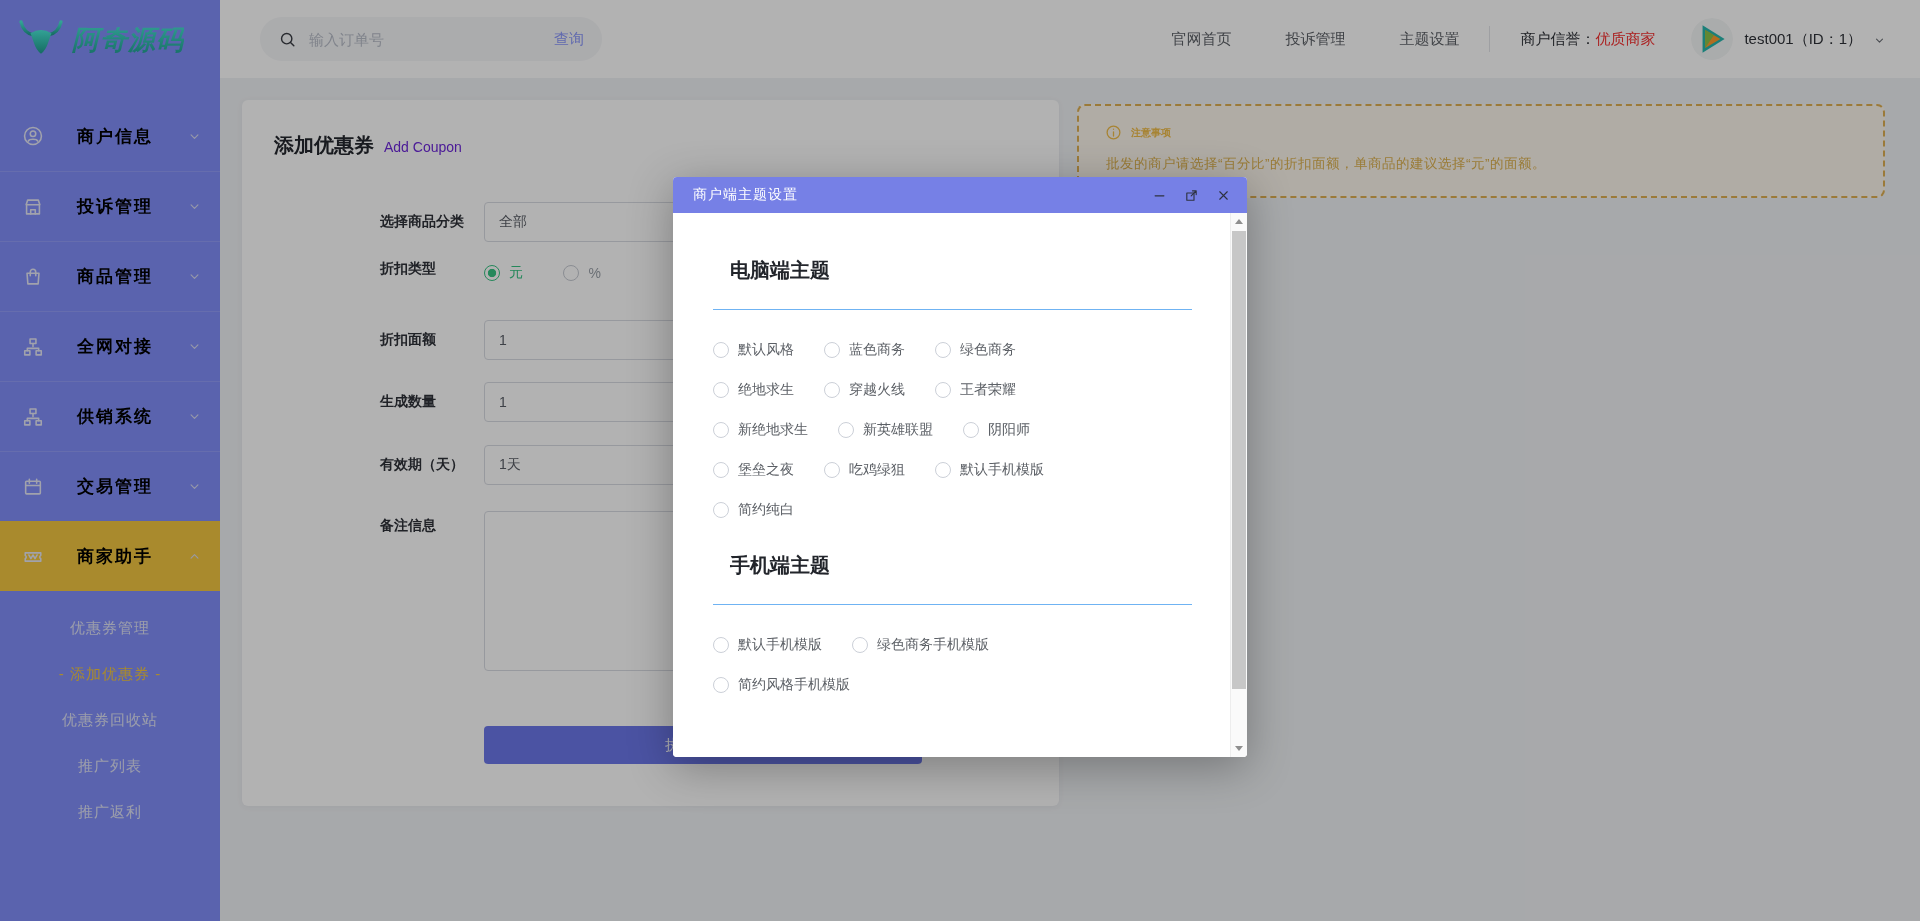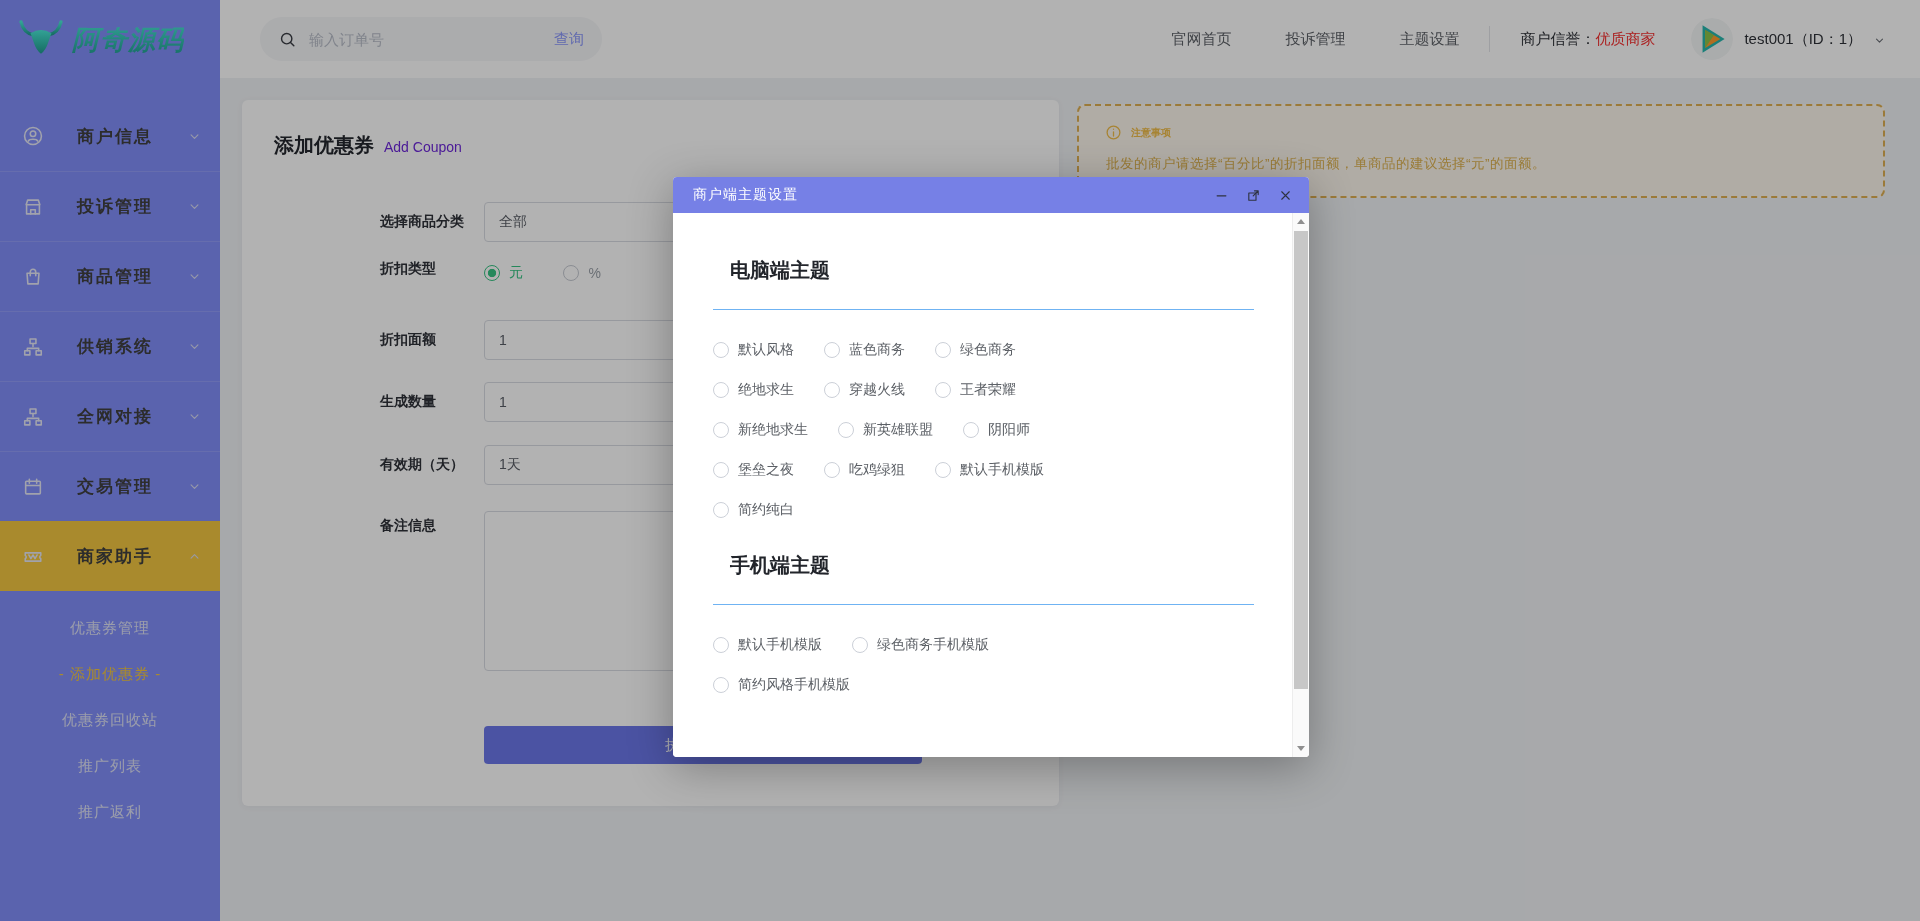--- a/index.html
+++ b/index.html
@@ -14,21 +14,21 @@
   .logo-text { font-size:27px; font-weight:700; font-style:italic; letter-spacing:1px;
     background:linear-gradient(180deg,var(--logo-teal-1),var(--logo-teal-2));
     -webkit-background-clip:text; background-clip:text; color:transparent; }
   .side-menu { padding-top:21px; }
   .side-item { height:70px; display:flex; align-items:center; padding:0 18px 0 22px; cursor:pointer;
     border-top:1px solid rgba(255,255,255,.13); }
   .side-item:first-child { border-top:none; }
   .side-item .mi { width:22px; height:22px; color:#e7e9f6; }
   .side-item .mi svg, .chev svg { width:100%; height:100%; fill:none; stroke:currentColor;
     stroke-width:1.7; stroke-linecap:round; stroke-linejoin:round; }
-  .side-item .lbl { margin-left:33px; font-size:17px; font-weight:700; letter-spacing:2px; color:#404040; }
+  .side-item .lbl { margin-left:33px; font-size:17px; font-weight:700; letter-spacing:2px; color:#000000; }
   .side-item .chev { margin-left:auto; width:15px; height:15px; color:#dadcf0; }
   .side-item.active { background:var(--active-gold); border-top-color:transparent;text-align:right; }
   .side-submenu { margin-top:14px; }
   .sub-item { height:46px; line-height:46px; text-align:center; font-size:15px; color:#dee1f4;
     letter-spacing:1px; cursor:pointer; }
   .sub-item.active { color:var(--active-gold); }
 
   
   .main { flex:1; display:flex; flex-direction:column; }
   .header { height:78px; background:#fff; display:flex; align-items:center; padding:0 34px 0 40px; }
@@ -76,21 +76,21 @@
 
   .notice { position:absolute; left:857px; top:26px; width:808px; height:94px; background:#fdf6ec;
     border:2px dashed #dfaf52; border-radius:8px; padding:18px 26px; }
   .notice-title { display:flex; align-items:center; gap:9px; font-size:10px; font-weight:700; color:var(--notice-gold); }
   .notice-title .nic { width:17px; height:17px; }
   .notice-title svg { width:100%; height:100%; fill:none; stroke:currentColor; stroke-width:1.8; stroke-linecap:round; }
   .notice-text { margin-top:14px; margin-left:1px; font-size:13.5px; color:#dcb14e; letter-spacing:.5px; }
 
   
   .overlay { position:absolute; inset:0; background:rgba(0,0,0,.3); z-index:40; }
-  .modal { position:absolute; left:673px; top:177px; width:636px; height:580px; z-index:50;
+  .modal { position:absolute; left:673px; top:177px; width:574px; height:580px; z-index:50;
     background:#fff; border-radius:4px; box-shadow:0 10px 45px rgba(0,0,0,.3); }
   .modal-head { height:36px; background:var(--modal-header); border-radius:4px 4px 0 0;
     display:flex; align-items:center; padding:0 12px 0 20px; }
   .modal-title { color:#fff; font-size:14px; letter-spacing:1px; }
   .win-btns { margin-left:auto; display:flex; align-items:center; gap:8px; }
   .win-btn { width:24px; height:24px; display:flex; align-items:center; justify-content:center;
     color:#2e3240; cursor:pointer; }
   .win-btn svg { width:15px; height:15px; fill:none; stroke:currentColor; stroke-width:1.8; stroke-linecap:round; stroke-linejoin:round; }
   .modal-body { position:relative; height:544px; overflow:hidden; border-radius:0 0 4px 4px; background:#fff; }
   .modal-content { padding:44px 55px 0 40px; }
@@ -162,33 +162,33 @@
               <path d="M6.5 9.5L12 15l5.5-5.5"></path>
             </svg></span>
         </div>
         <div class="side-item">
           <span class="mi"><svg viewBox="0 0 24 24">
               <rect x="8.8" y="3.2" width="6.4" height="5"></rect>
               <path d="M12 8.2v3.3M5.8 16v-2.5h12.4V16"></path>
               <rect x="3" y="16" width="5.6" height="4.6"></rect>
               <rect x="15.4" y="16" width="5.6" height="4.6"></rect>
             </svg></span>
-          <span class="lbl">供销系统</span>
+          <span class="lbl">全网对接</span>
           <span class="chev"><svg viewBox="0 0 24 24">
               <path d="M6.5 9.5L12 15l5.5-5.5"></path>
             </svg></span>
         </div>
         <div class="side-item">
           <span class="mi"><svg viewBox="0 0 24 24">
               <rect x="8.8" y="3.2" width="6.4" height="5"></rect>
               <path d="M12 8.2v3.3M5.8 16v-2.5h12.4V16"></path>
               <rect x="3" y="16" width="5.6" height="4.6"></rect>
               <rect x="15.4" y="16" width="5.6" height="4.6"></rect>
             </svg></span>
-          <span class="lbl">全网对接</span>
+          <span class="lbl">供销系统</span>
           <span class="chev"><svg viewBox="0 0 24 24">
               <path d="M6.5 9.5L12 15l5.5-5.5"></path>
             </svg></span>
         </div>
         <div class="side-item">
           <span class="mi"><svg viewBox="0 0 24 24">
               <rect x="4" y="5.8" width="16" height="13.7" rx="1"></rect>
               <path d="M8 3.5v4.3M16 3.5v4.3M4 10.4h16"></path>
             </svg></span>
           <span class="lbl">交易管理</span>

